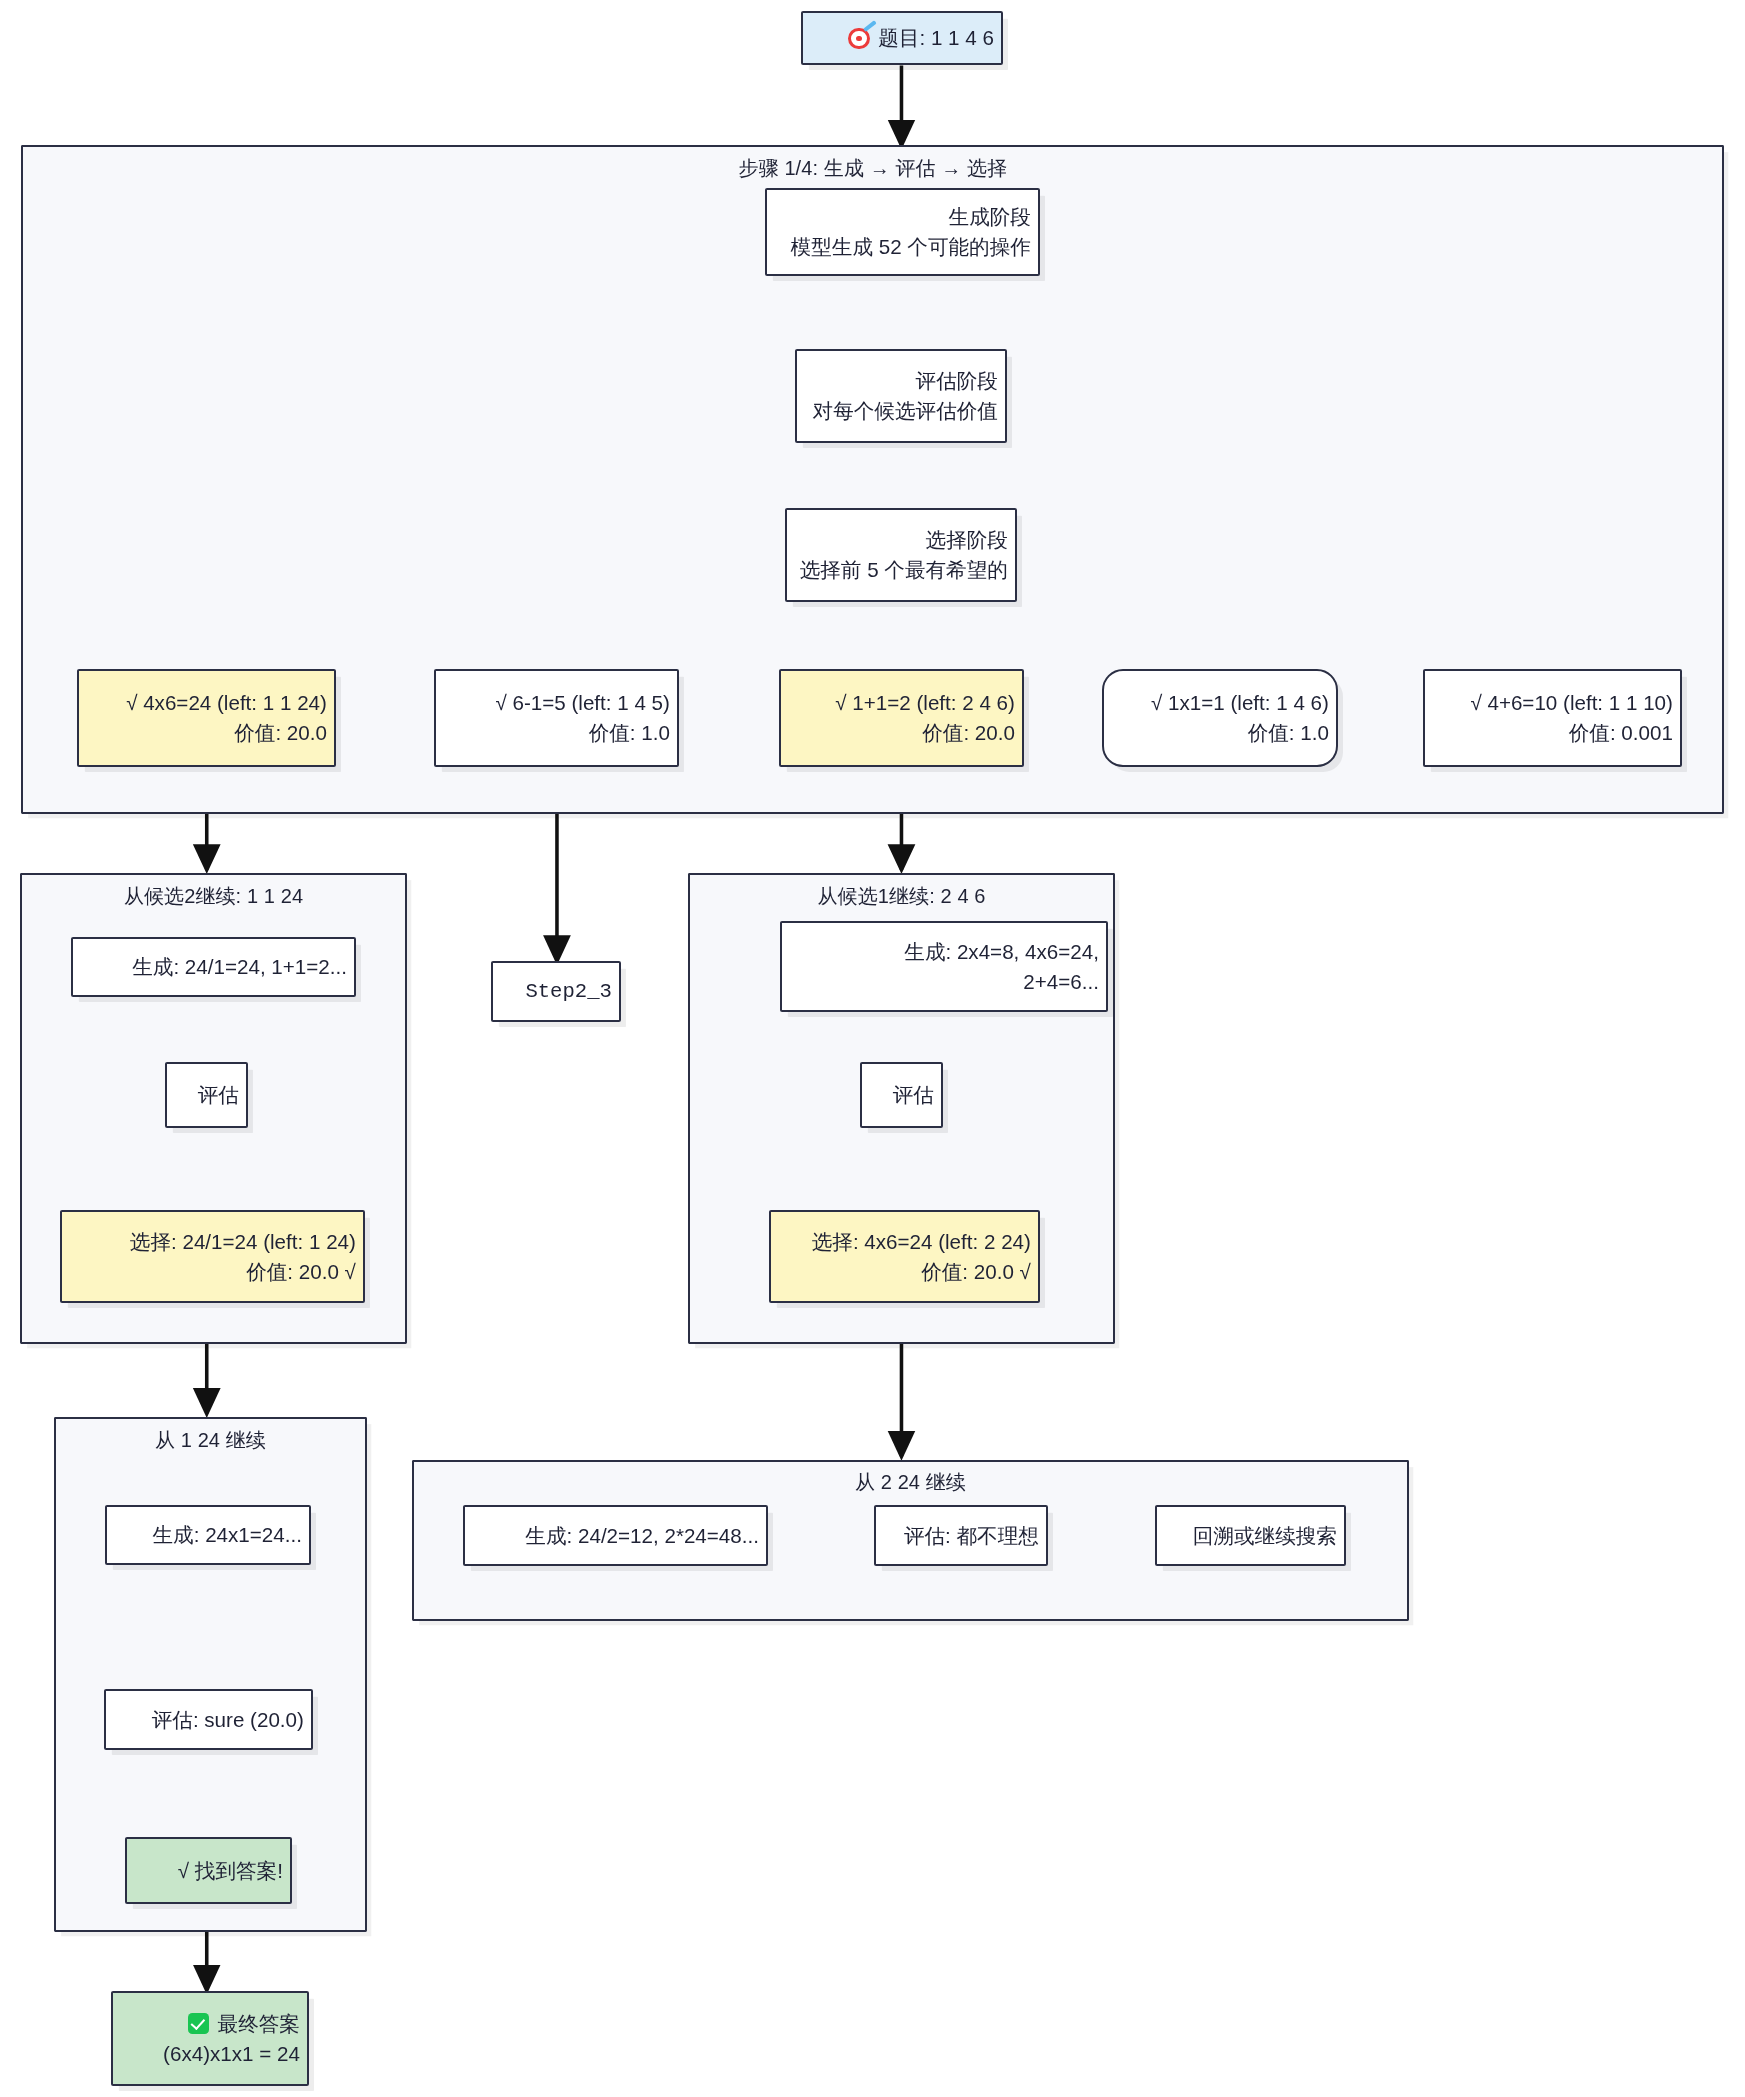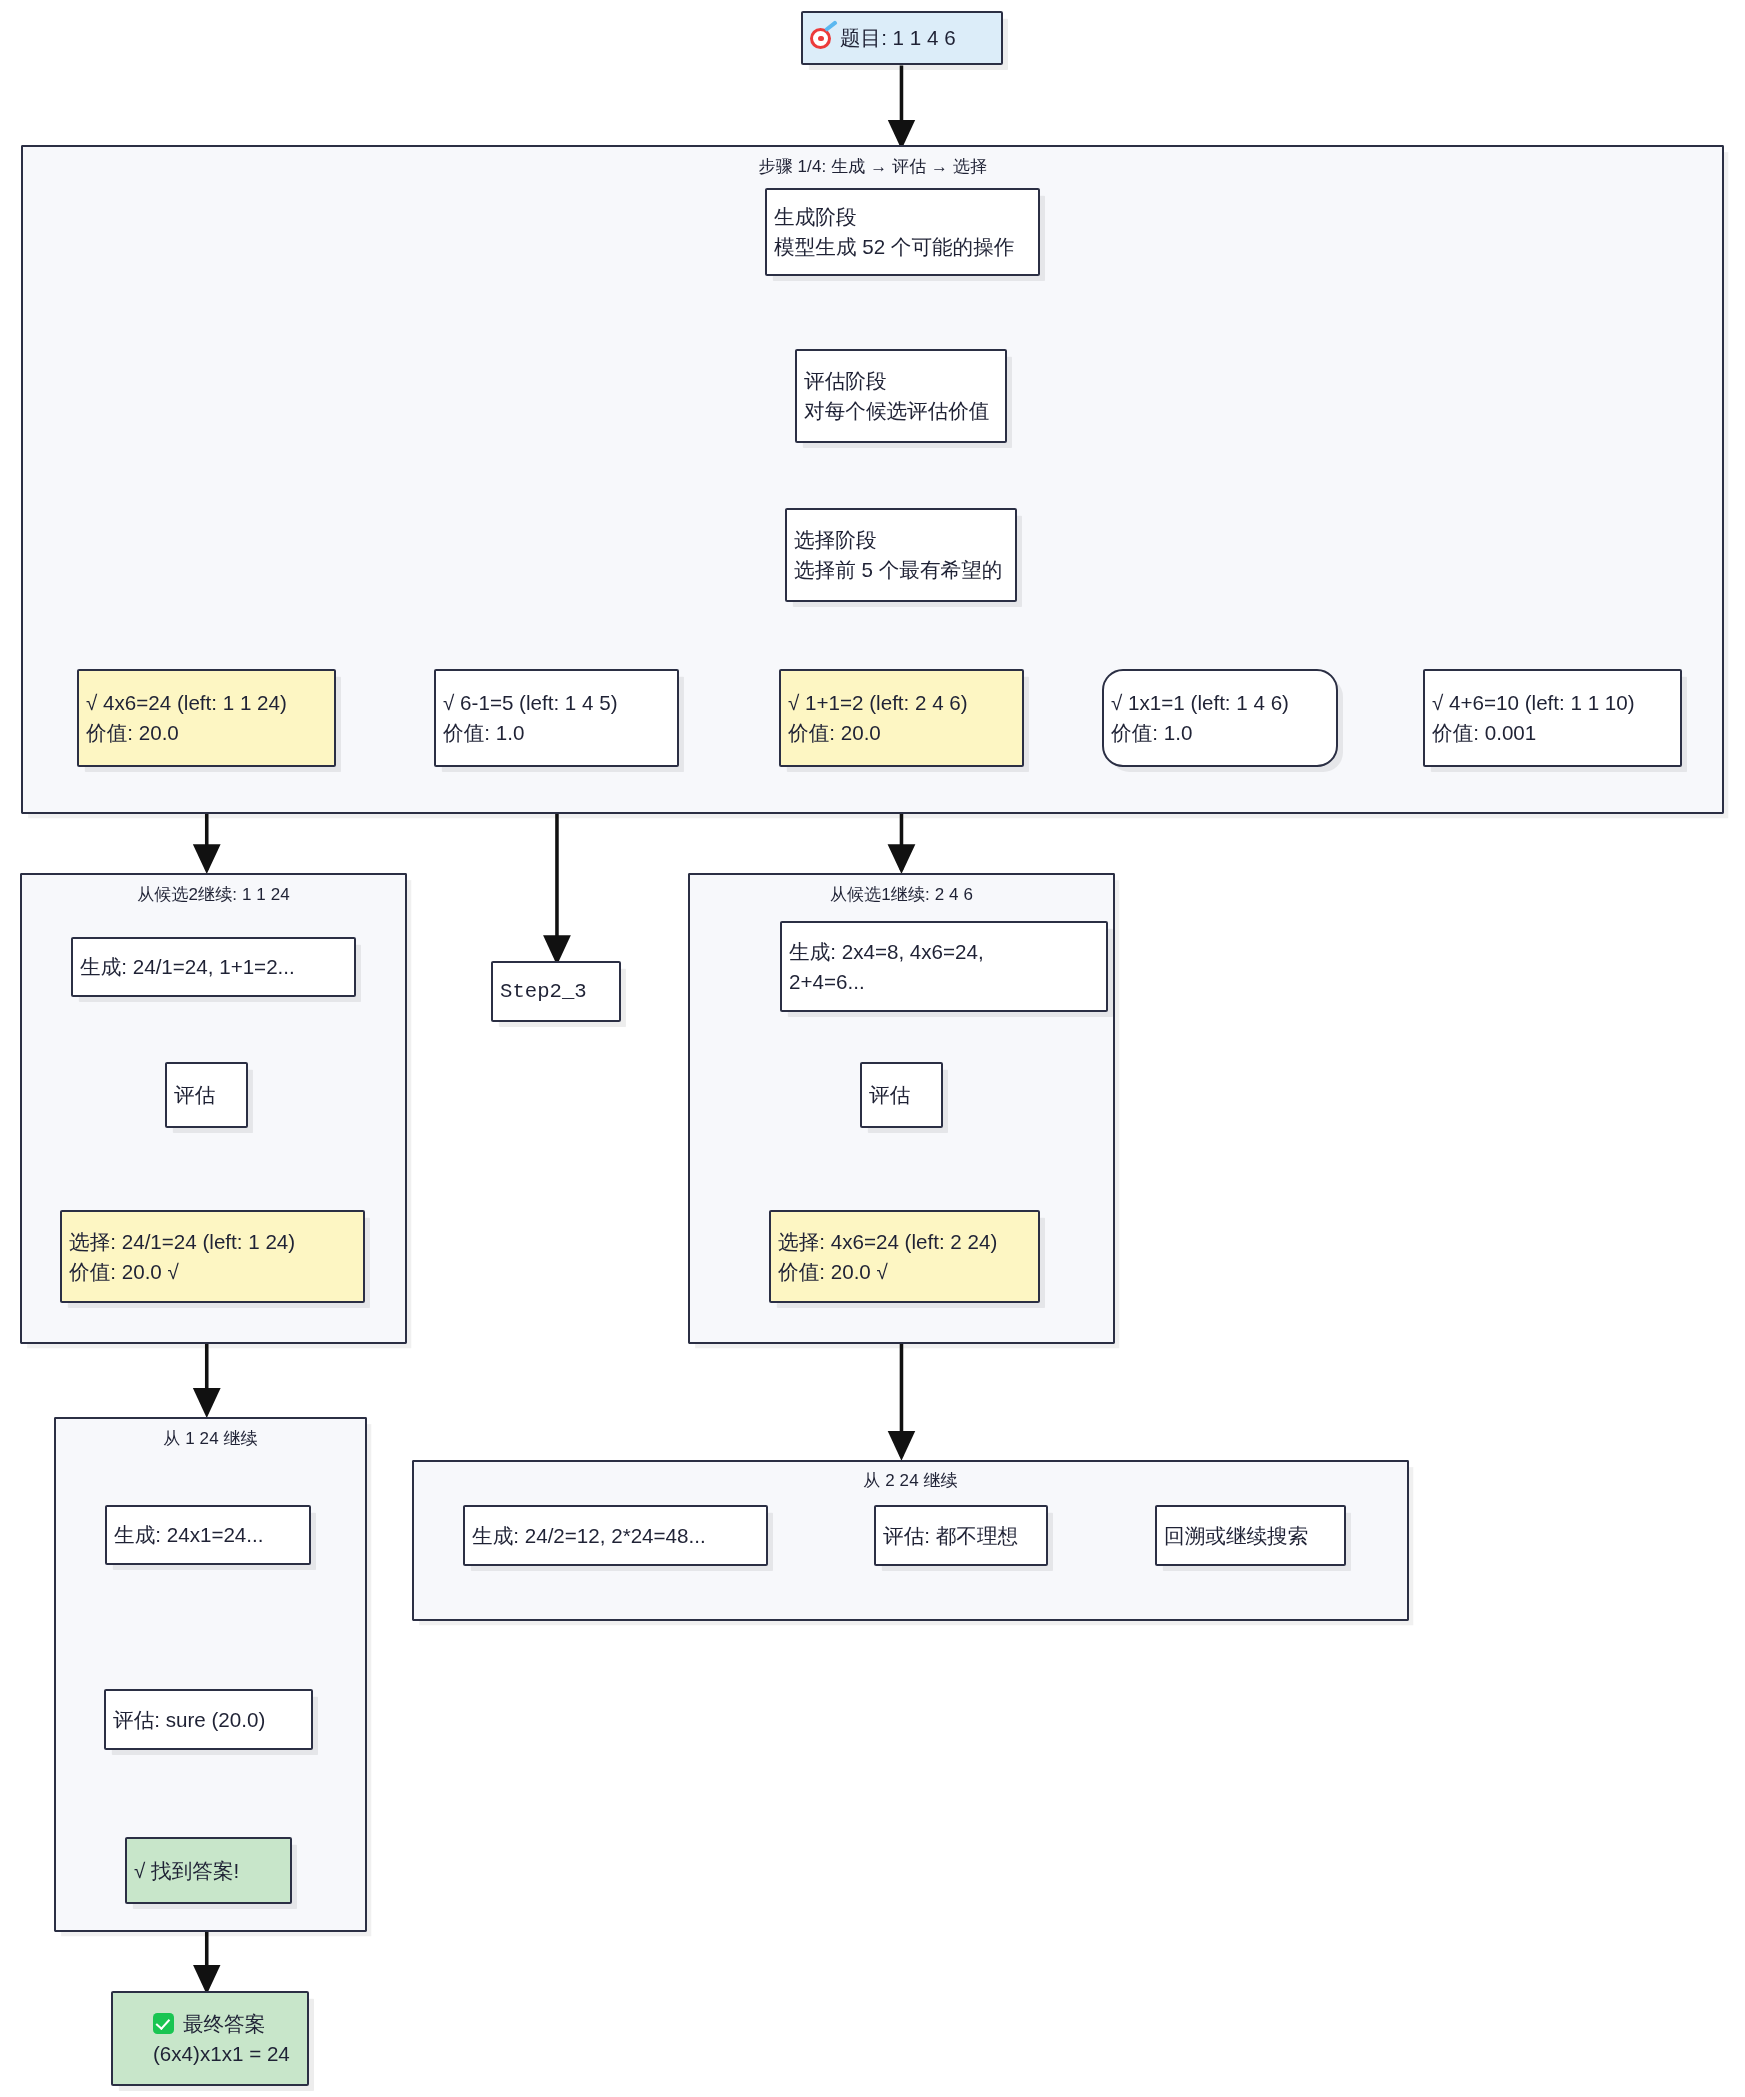--- a/index.html
+++ b/index.html
@@ -28,34 +28,34 @@
     border: 2.8px solid #2b2f44;
     border-radius: 1.4px;
     box-sizing: border-box;
     box-shadow: 5.7px 5.7px 0 -1.4px rgba(0,0,0,0.06);
   }
   .group-title {
     position: absolute;
     left: 0; right: 0;
     top: 10px;
     text-align: center;
-    font-size: 17px;
+    font-size: 20px;
     color: #1f2235;
     letter-spacing: 0.1px;
     white-space: nowrap;
   }
   .node {
     position: absolute;
     box-sizing: border-box;
     border: 2.8px solid #2b2f44;
     background: #ffffff;
     border-radius: 2.1px;
     display: flex;
     flex-direction: column;
-    align-items: flex-start;
+    align-items: flex-end;
     justify-content: center;
     text-align: center;
     font-size: 20.6px;
     color: #1f2235;
     line-height: 1.45;
     box-shadow: 6.4px 6.4px 0 -1.4px rgba(0,0,0,0.07);
     padding: 2.8px 7.1px;
   }
   .node .ln { white-space: nowrap; }
   .node.yellow { background: #fdf6c3; }

